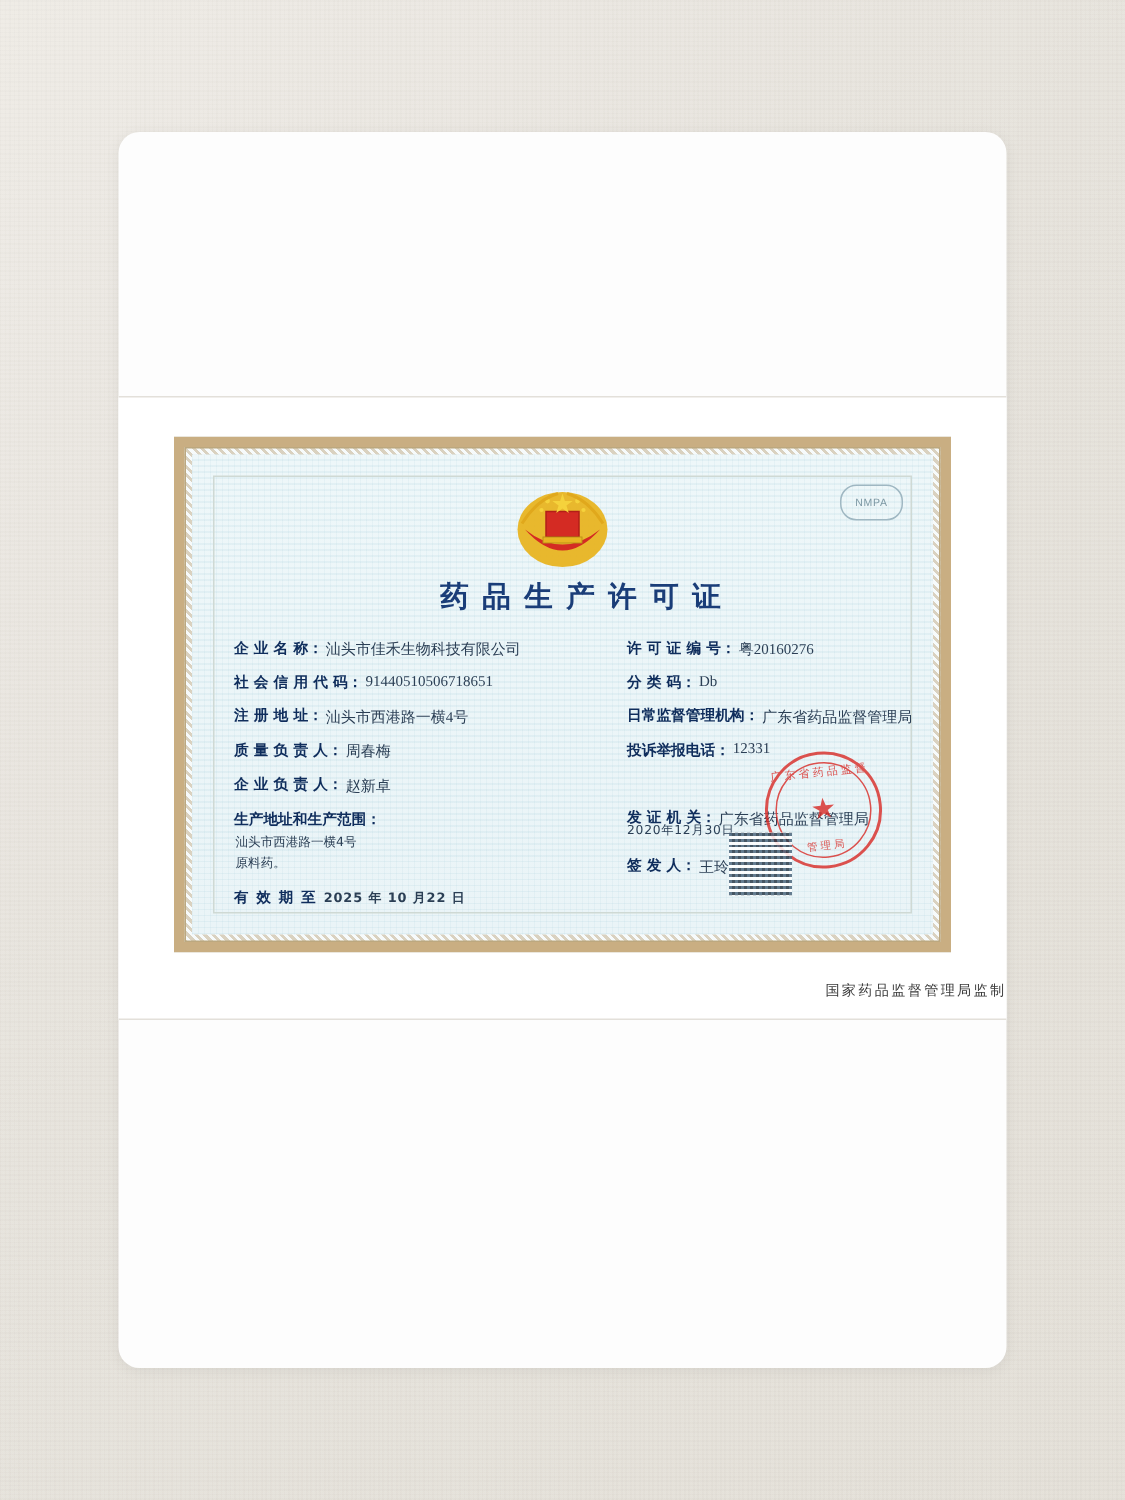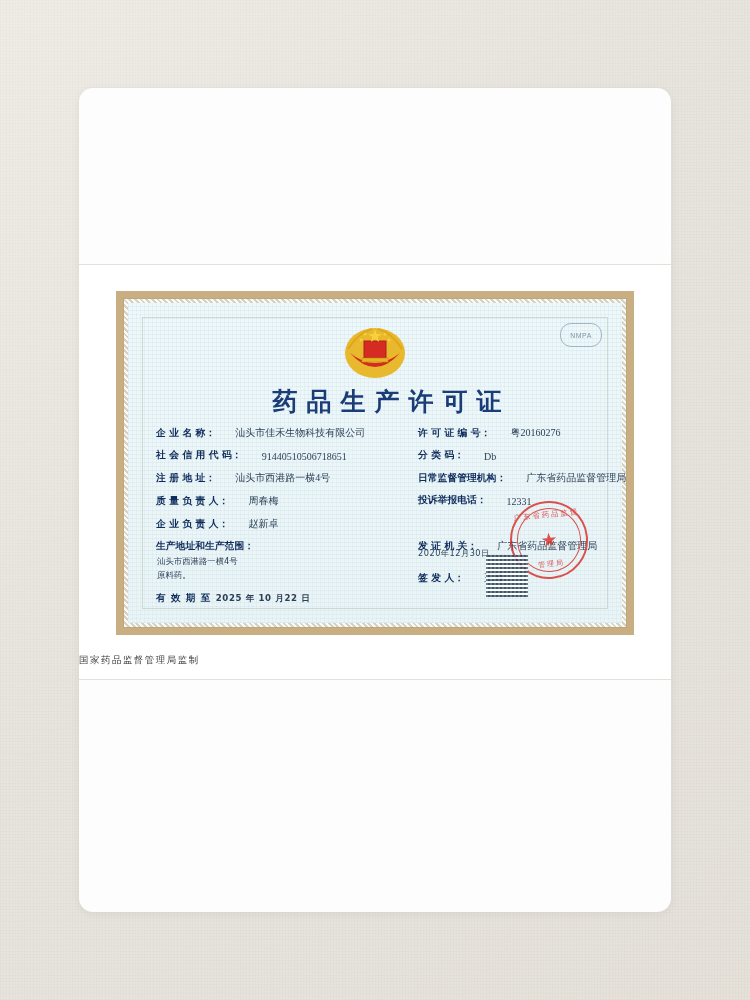--- a/index.html
+++ b/index.html
@@ -119,21 +119,21 @@
     color: #7d98a4;
     font-family: "Liberation Sans", sans-serif;
   }
 
   .cert-title {
     position: absolute;
     left: 0;
     right: 0;
     top: 82px;
     text-align: center;
-    font-size: 25px;
+    font-size: 19px;
     letter-spacing: 9px;
     font-weight: bold;
     color: #1a3d78;
     font-family: "DejaVu Sans", sans-serif;
     text-indent: 9px;
     padding-left: 24px;
   }
 
   
   .fields-left {
@@ -143,26 +143,25 @@
     width: 245px;
   }
   .fields-right {
     position: absolute;
     left: 290px;
     top: 123px;
     width: 205px;
   }
   .frow {
     display: flex;
-    align-items: flex-end;
+    align-items: flex-start;
     margin-bottom: 9px;
     font-size: 9.5px;
     color: #12305e;
     white-space: nowrap;
-    gap: 18px;
   }
   .flabel {
     font-weight: bold;
     font-size: 9.8px;
     color: #0f2d5c;
     font-family: "DejaVu Sans", sans-serif;
   }
   .fvalue {
     font-size: 10px;
     color: #2b3f55;
@@ -271,21 +270,21 @@
     font-size: 8.6px;
     letter-spacing: 0.6px;
     color: #2b3f55;
   }
 
   .issuer-footer {
     position: absolute;
     left: 0;
     right: 0;
     bottom: 12px;
-    text-align: left;
+    text-align: right;
     font-size: 9.4px;
     color: #3a3a3a;
     letter-spacing: 1.6px;
   }
 </style>
 </head>
 <body>
 
 <div class="page-bg"></div>
 

